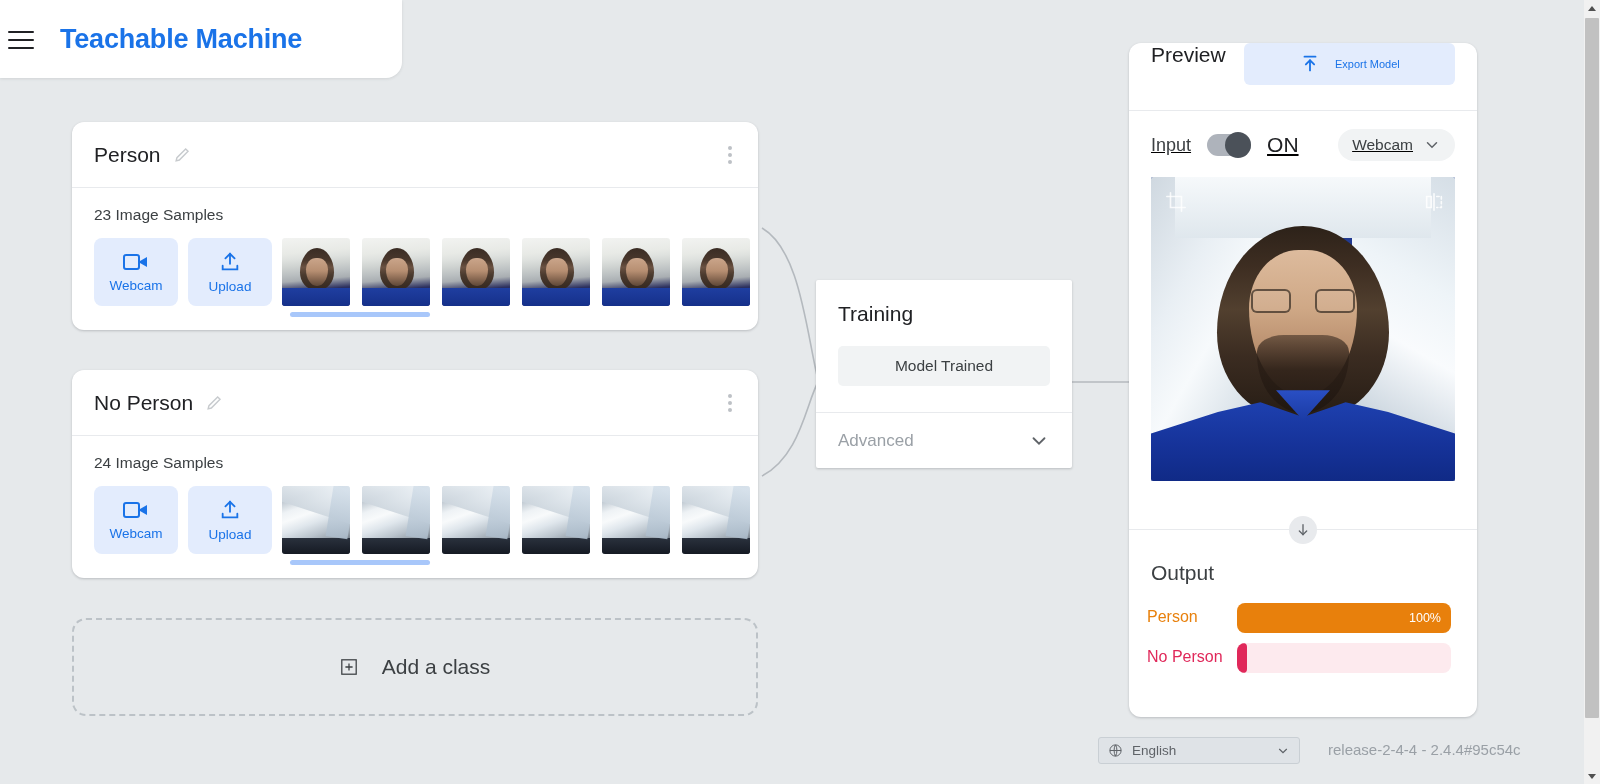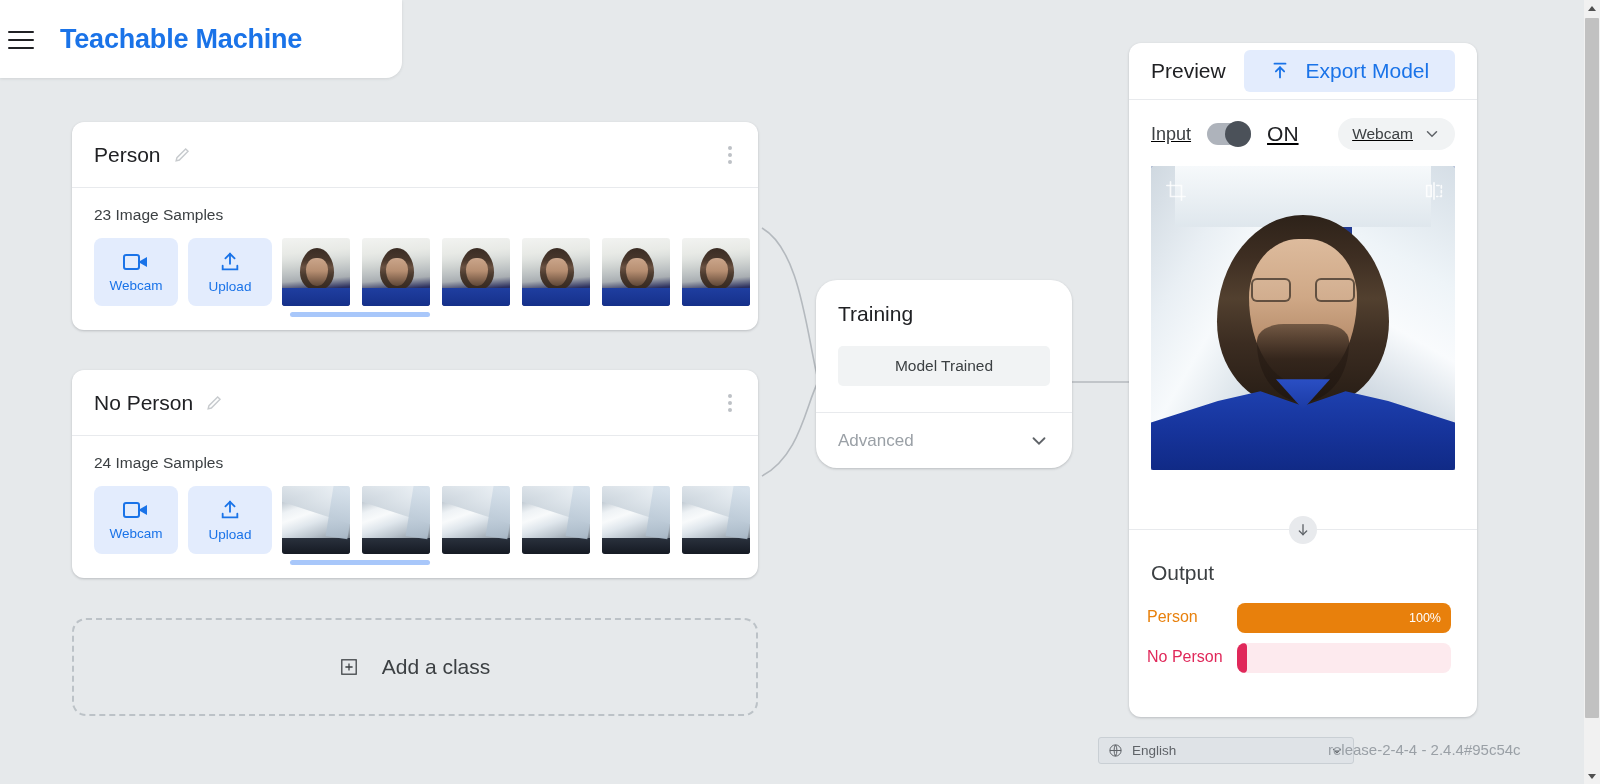--- a/index.html
+++ b/index.html
@@ -105,21 +105,21 @@
     position: absolute; left: 72px; top: 618px; width: 686px; height: 98px;
     border: 2px dashed #bcc2c7; border-radius: 14px;
     display: flex; align-items: center; justify-content: center; gap: 24px;
     cursor: pointer; z-index: 5;
   }
   .add-class .lbl { font-size: 21px; color: #3c4043; }
 
   
   .training {
     position: absolute; left: 816px; top: 280px; width: 256px;
-    background: #fff; border-radius: 21px; z-index: 5;
+    background: #fff; border-radius: 2px; z-index: 5;
     box-shadow: 0 1px 3px rgba(60,64,67,.16), 0 1px 2px rgba(60,64,67,.10);
     overflow: hidden;
   }
   .training h2 { font-size: 21px; font-weight: 400; color: #202124;
     padding: 22px 0 0 22px; }
   .train-btn {
     margin: 20px 22px 26px 22px; height: 40px; background: #f1f3f4; border-radius: 5px;
     display: flex; align-items: center; justify-content: center;
     font-size: 15.5px; color: #3c4043; cursor: pointer;
   }
@@ -128,26 +128,26 @@
     justify-content: space-between; padding: 0 22px; cursor: pointer;
   }
   .advanced .lbl { font-size: 17px; color: #9aa0a6; }
 
   
   .preview {
     position: absolute; left: 1129px; top: 43px; width: 348px; height: 674px;
     background: #fff; border-radius: 12px; z-index: 5;
     box-shadow: 0 1px 3px rgba(60,64,67,.16), 0 1px 2px rgba(60,64,67,.10);
   }
-  .preview-head { height: 57px; display: flex; align-items: center; padding: 0 22px;
+  .preview-head { height: 68px; display: flex; align-items: flex-start; padding: 0 22px;
     border-bottom: 1px solid #e8eaed; gap: 18px; }
   .preview-head h2 { font-size: 21px; font-weight: 400; color: #202124; }
   .export-btn { flex: 1 1 auto; height: 42px; background: #e3ecfd; border-radius: 6px;
     display: flex; align-items: center; justify-content: center; gap: 14px; cursor: pointer; }
-  .export-btn .lbl { color: #1a73e8; font-size: 21px; }
+  .export-btn .lbl { color: #1a73e8; font-size: 11px; }
 
   .input-row { display: flex; align-items: center; padding: 18px 22px 0 22px; gap: 16px; text-decoration: underline; }
   .input-row .lbl { font-size: 18px; color: #3c4043; }
   .toggle { width: 44px; height: 22px; border-radius: 12px; background: #aeb3bb;
     position: relative; cursor: pointer; }
   .toggle .knob { position: absolute; right: 0; top: -2px; width: 26px; height: 26px;
     border-radius: 50%; background: #4b5159; }
   .on-lbl { font-size: 21px; color: #202124; }
   .src-select { margin-left: auto; height: 32px; background: #f1f3f4; border-radius: 16px;
     display: flex; align-items: center; gap: 10px; padding: 0 14px; cursor: pointer; }
@@ -201,21 +201,21 @@
   .output h2 { font-size: 21px; font-weight: 400; color: #3c4043; padding-left: 4px; }
   .bars { margin-top: 18px; display: flex; flex-direction: column; gap: 10px; }
   .bar-row { display: flex; align-items: flex-start; gap: 12px; }
   .bar-label { width: 78px; font-size: 16px; line-height: 20px; padding-top: 4px; }
   .bar-track { flex: 1 1 auto; height: 30px; border-radius: 8px; position: relative; overflow: hidden; }
   .bar-fill { height: 100%; border-radius: 4px; display: flex; align-items: center;
     justify-content: flex-end; padding-right: 10px; }
   .bar-pct { color: #fff; font-size: 12.5px; }
 
   
-  .lang-select { position: absolute; left: 1098px; top: 737px; width: 256px; height: 27px;
+  .lang-select { position: absolute; left: 1098px; top: 737px; width: 202px; height: 27px;
     background: #dfe3e7; border: 1px solid #c9cfd4; border-radius: 3px;
     display: flex; align-items: center; gap: 9px; padding: 0 9px; cursor: pointer; z-index: 6; }
   .lang-select .lbl { font-size: 13.5px; color: #5f6368; }
   .lang-select .chev { margin-left: auto; }
   .version { position: absolute; left: 1328px; top: 741px; font-size: 15px; color: #9aa0a6; z-index: 6; }
 
   
   .pagescroll { position: absolute; right: 0; top: 0; width: 16px; height: 784px;
     background: #f1f1f1; z-index: 30; }
   .pagescroll .up, .pagescroll .down { position: absolute; left: 0; width: 16px; height: 16px;

